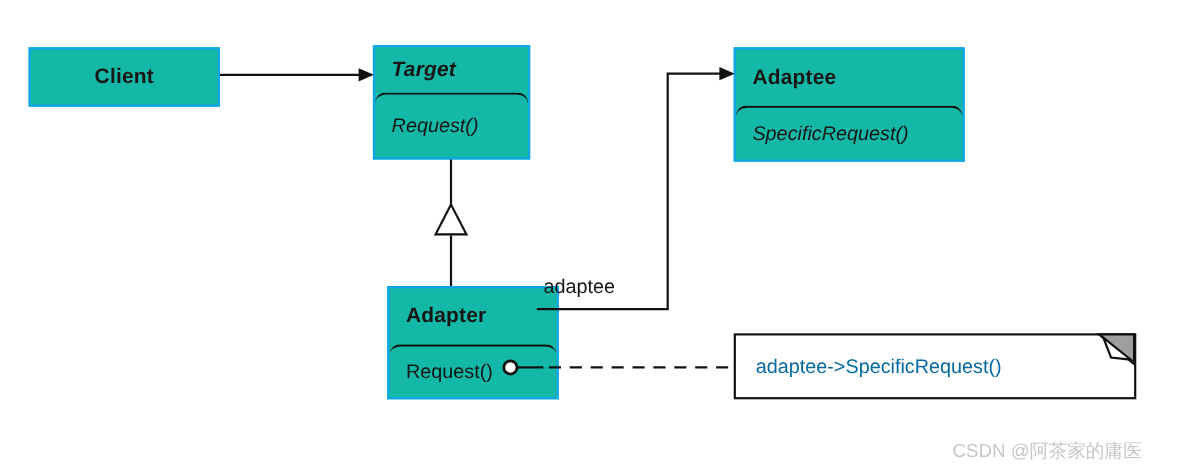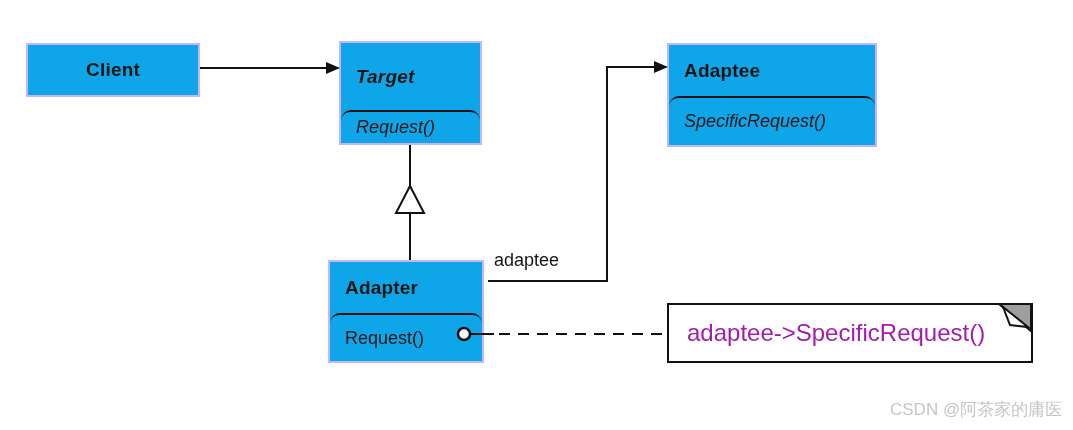--- a/index.html
+++ b/index.html
@@ -19,22 +19,22 @@
     position: absolute;
     left: 0;
     top: 0;
     width: 1073px;
     height: 430px;
     pointer-events: none;
   }
   .uml-class {
     position: absolute;
     box-sizing: border-box;
-    background: #0ea5e9;
-    border: 2px solid #c4b5fd;
+    background: #14b8a6;
+    border: 2px solid #0ea5e9;
     display: flex;
     flex-direction: column;
   }
   .compartment {
     box-sizing: border-box;
     display: flex;
     align-items: center;
     padding-left: 15px;
     color: #161616;
   }
@@ -69,63 +69,62 @@
     top: 303px;
     width: 366px;
     height: 60px;
     background: #ffffff;
     border: 2px solid #111111;
     display: flex;
     align-items: center;
     padding-left: 18px;
   }
   .note-text {
-    font-size: 24px;
-    color: #a21caf;
+    font-size: 18px;
+    color: #0369a1;
   }
   .watermark {
     position: absolute;
     left: 866px;
     top: 398px;
     font-size: 17px;
     color: #c6c6c6;
     white-space: nowrap;
-    margin-left: 24px;
   }
 </style>
 </head>
 <body>
 
 <div class="canvas">
 
   <div class="uml-class" style="left:26px; top:43px; width:174px; height:54px;">
     <div class="compartment centered" style="flex:1;">
       <span class="class-name">Client</span>
     </div>
   </div>
 
   <div class="uml-class" style="left:339px; top:41px; width:143px; height:104px;">
-    <div class="compartment" style="height:67px;">
+    <div class="compartment" style="height:41px;">
       <span class="class-name italic">Target</span>
     </div>
     <div class="compartment divided" style="flex:1;">
       <span class="class-op italic">Request()</span>
     </div>
   </div>
 
   <div class="uml-class" style="left:667px; top:43px; width:210px; height:104px;">
     <div class="compartment" style="height:51px;">
       <span class="class-name">Adaptee</span>
     </div>
     <div class="compartment divided" style="flex:1;font-style:italic;">
       <span class="class-op">SpecificRequest()</span>
     </div>
   </div>
 
-  <div class="uml-class" style="left:328px; top:260px; width:156px; height:103px;">
+  <div class="uml-class" style="left:352px; top:260px; width:156px; height:103px;">
     <div class="compartment" style="height:51px;">
       <span class="class-name">Adapter</span>
     </div>
     <div class="compartment divided" style="flex:1;">
       <span class="class-op">Request()</span>
     </div>
   </div>
 
   <div class="note-box">
     <span class="note-text">adaptee-&gt;SpecificRequest()</span>

